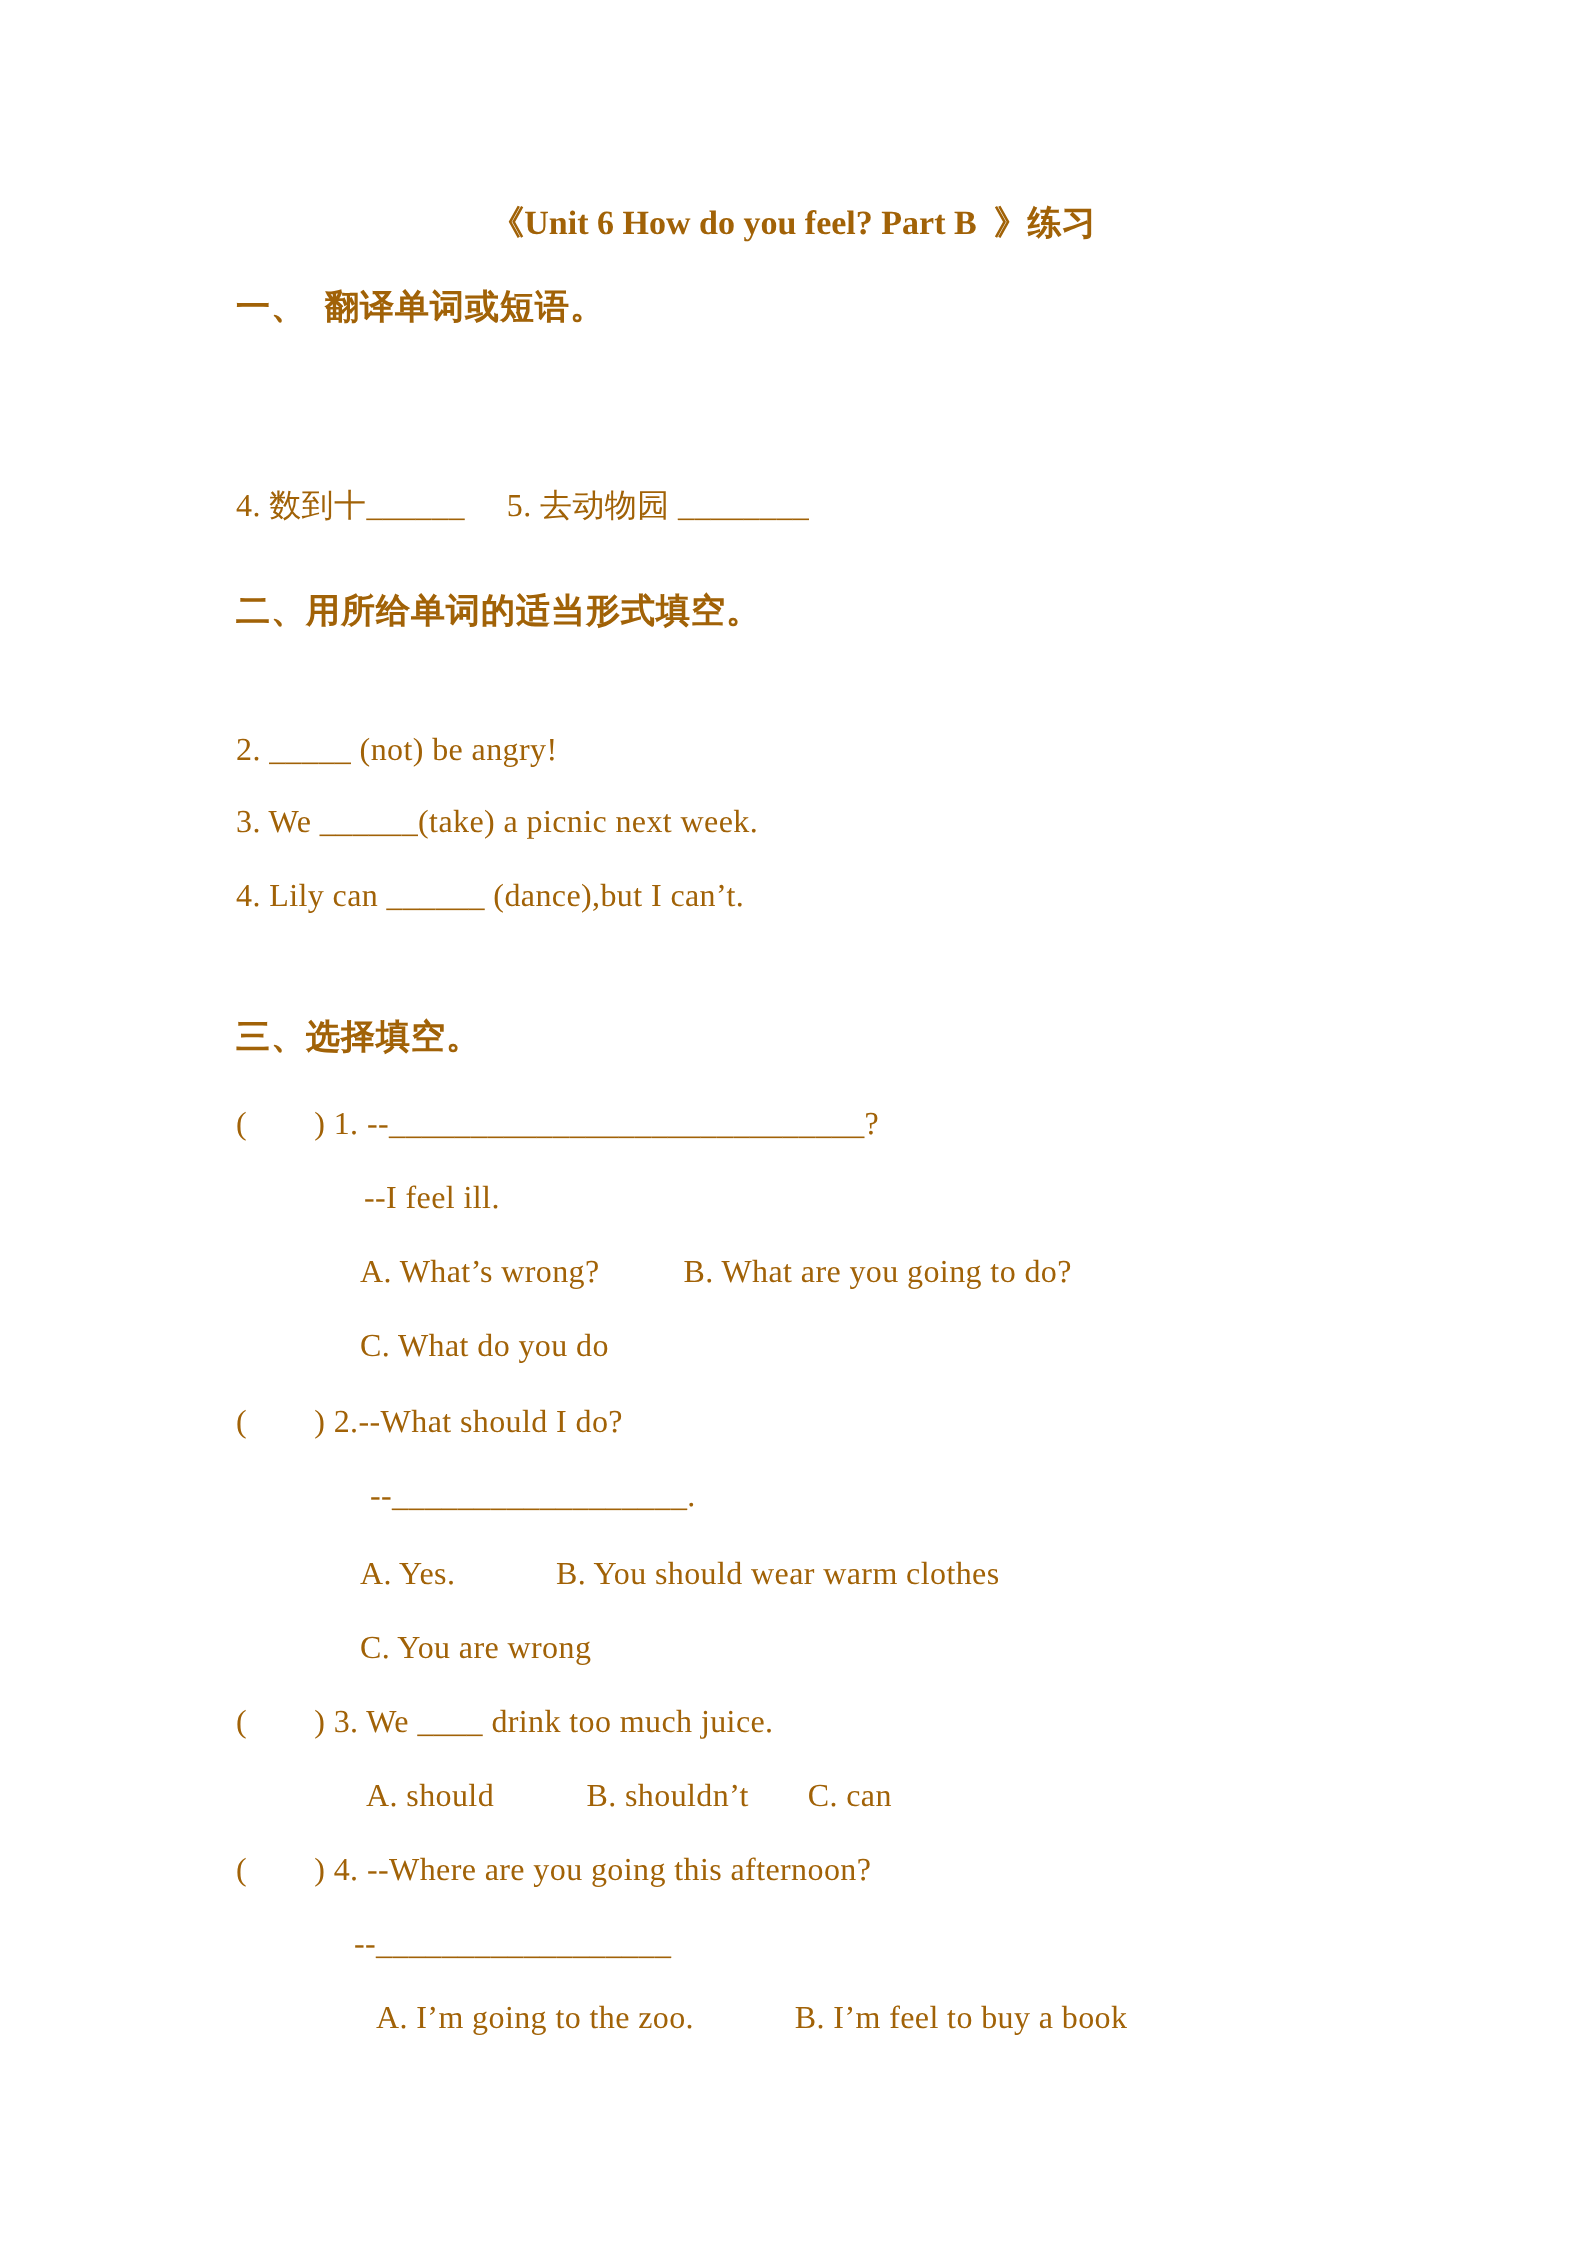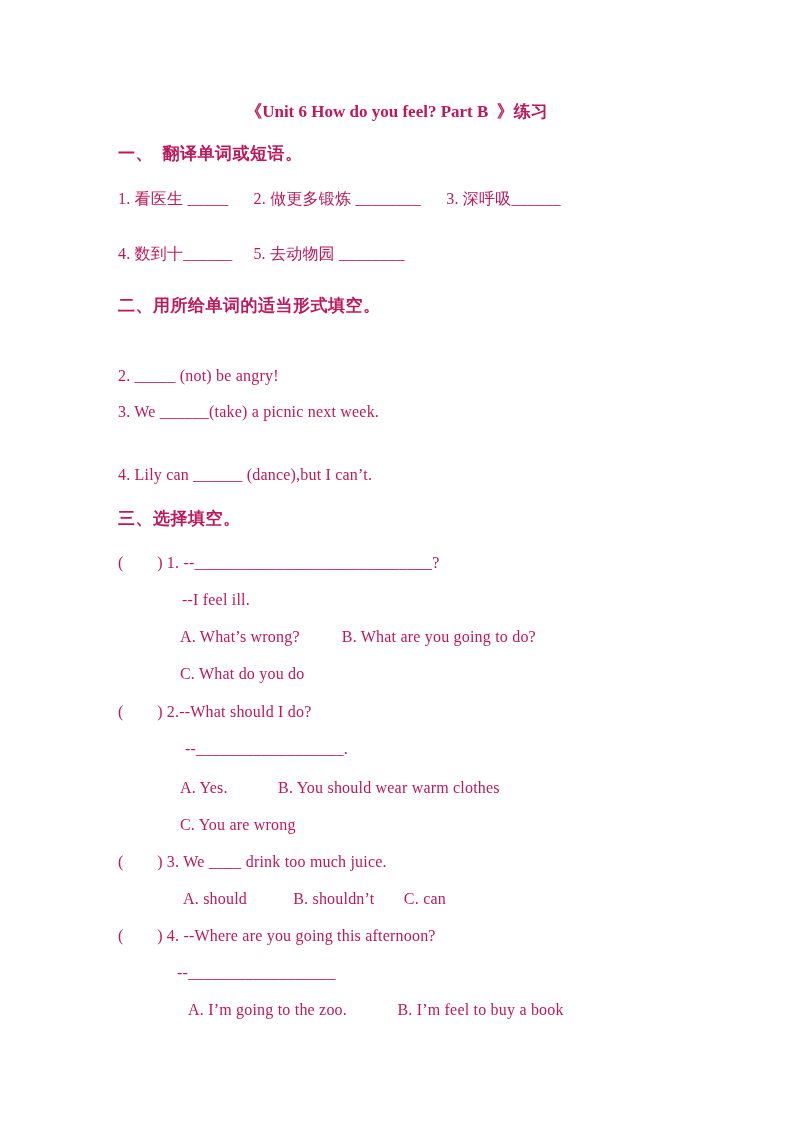--- a/index.html
+++ b/index.html
@@ -6,21 +6,21 @@
     margin: 0;
     padding: 0;
     background: #ffffff;
   }
   .page {
     position: relative;
     width: 793px;
     height: 1122px;
     background: #ffffff;
     font-family: "Liberation Serif", "DejaVu Serif", serif;
-    color: #be185d;
+    color: #a16207;
     overflow: hidden;
   }
   .line {
     position: absolute;
     white-space: pre;
     font-size: 16px;
     line-height: 22px;
     letter-spacing: 0.2px;
   }
   .doc-title {
@@ -39,27 +39,26 @@
   }
 </style>
 </head>
 <body>
 
 <div class="page">
 
   <div class="doc-title" style="top:100px">《Unit 6 How do you feel? Part B  》练习</div>
 
   <div class="line section-heading" style="top:143px;left:118px">一、  翻译单词或短语。</div>
-  <div class="line" style="top:188px;left:118px">1. 看医生 _____      2. 做更多锻炼 ________      3. 深呼吸______</div>
   <div class="line" style="top:243px;left:118px">4. 数到十______     5. 去动物园 ________</div>
 
   <div class="line section-heading" style="top:295px;left:118px">二、用所给单词的适当形式填空。</div>
   <div class="line" style="top:365px;left:118px">2. _____ (not) be angry!</div>
   <div class="line" style="top:401px;left:118px">3. We ______(take) a picnic next week.</div>
-  <div class="line" style="top:464px;left:118px">4. Lily can ______ (dance),but I can’t.</div>
+  <div class="line" style="top:438px;left:118px">4. Lily can ______ (dance),but I can’t.</div>
 
   <div class="line section-heading" style="top:508px;left:118px">三、选择填空。</div>
 
   <div class="line" style="top:552px;left:118px">(        ) 1. --_____________________________?</div>
   <div class="line" style="top:589px;left:182px">--I feel ill.</div>
   <div class="line" style="top:626px;left:180px">A. What’s wrong?          B. What are you going to do?</div>
   <div class="line" style="top:663px;left:180px">C. What do you do</div>
 
   <div class="line" style="top:701px;left:118px">(        ) 2.--What should I do?</div>
   <div class="line" style="top:777px;left:180px">A. Yes.            B. You should wear warm clothes</div>

